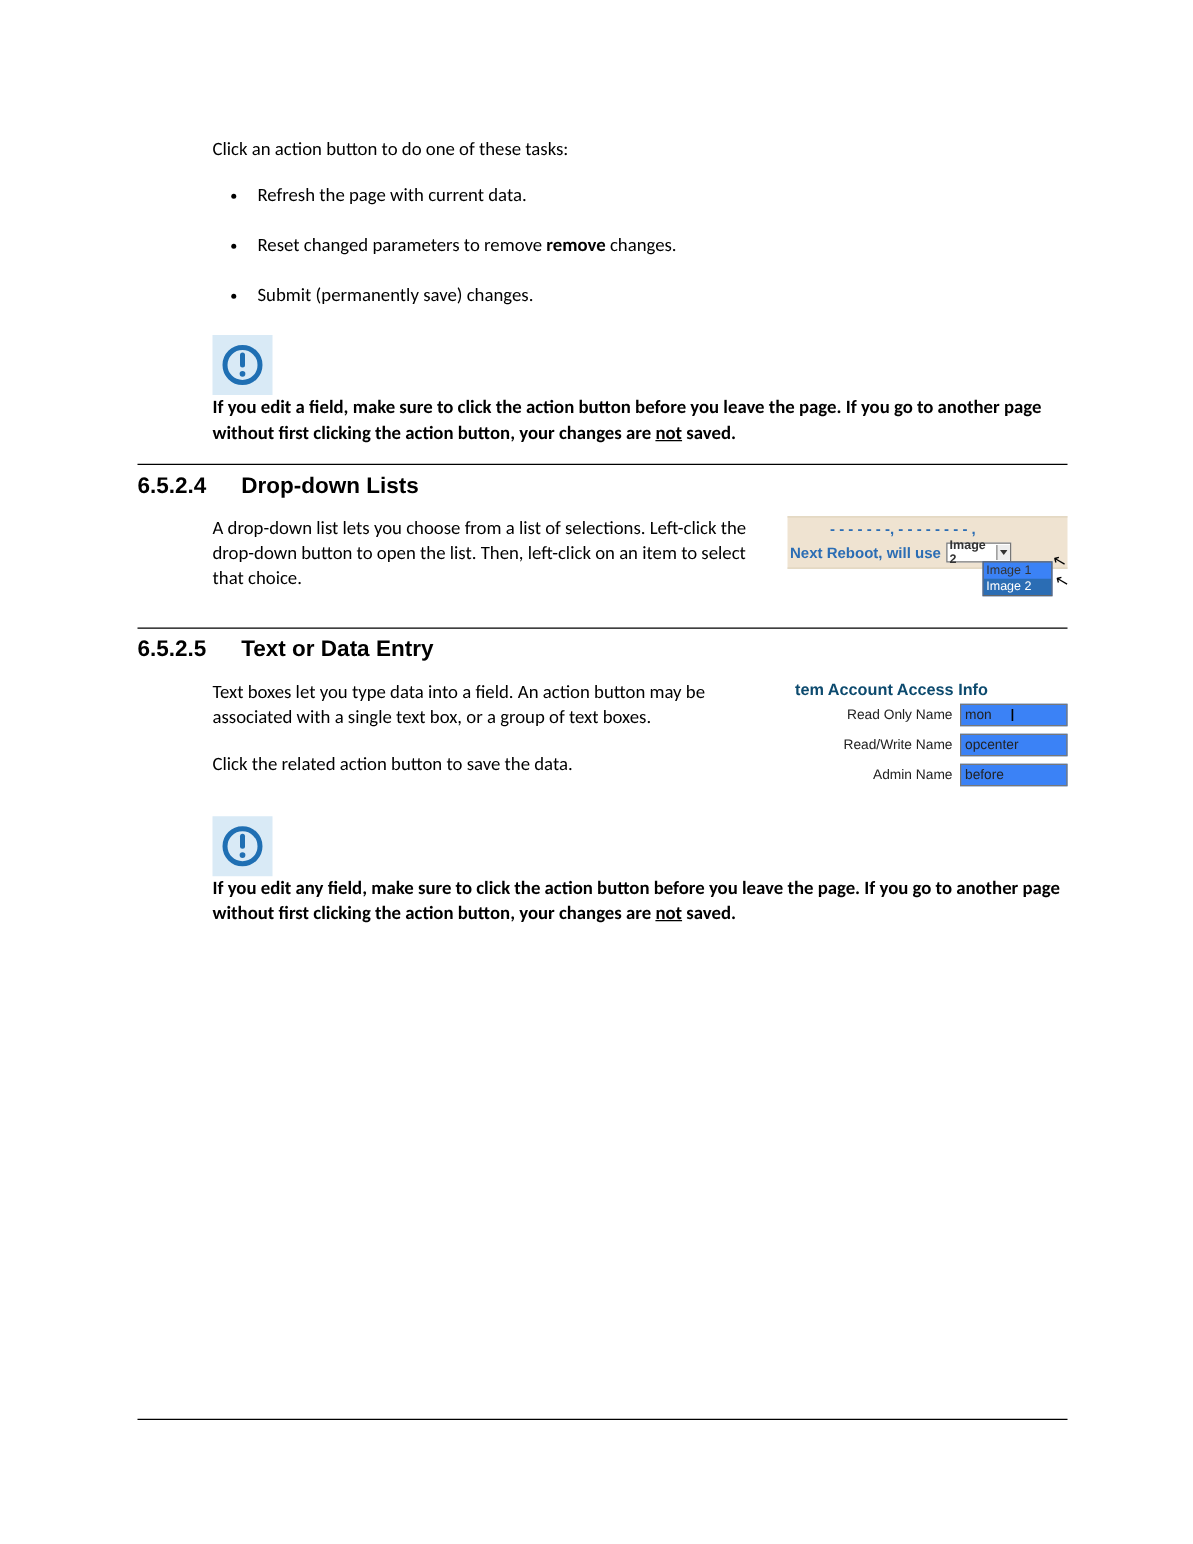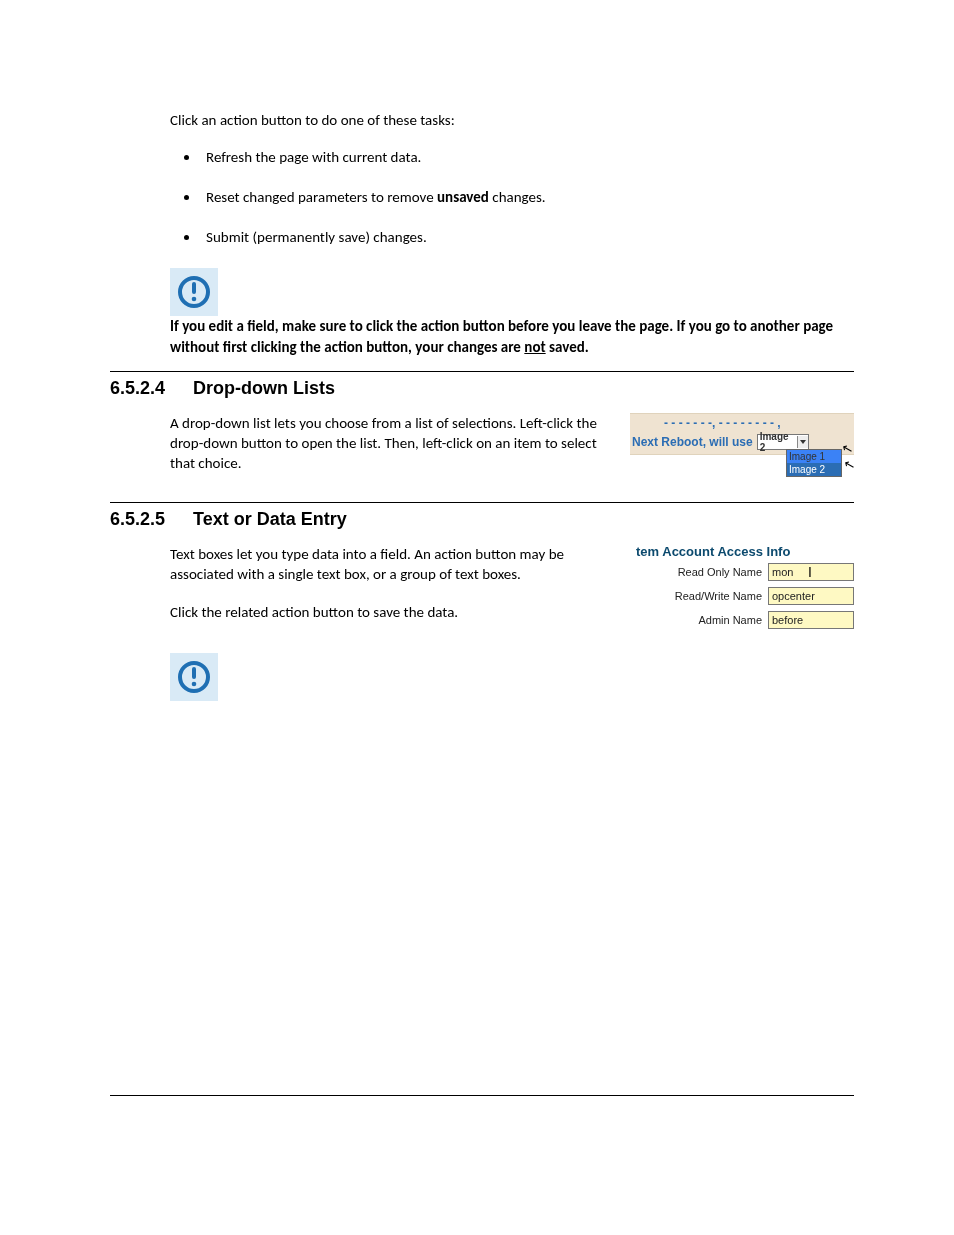--- a/index.html
+++ b/index.html
@@ -140,21 +140,21 @@
   
   .te-illus { width: 218px; font-family: Arial, sans-serif; font-size: 11px; position:relative; }
   .te-title {
     color:#0c4a6e; font-weight:bold; font-size:13px;
     white-space:nowrap; overflow:hidden;
     padding: 0 0 4px 0;
   }
   .te-row { display:flex; align-items:center; justify-content:flex-end; margin-bottom:6px; }
   .te-label { font-size:11px; color:#222; margin-right:6px; }
   .te-input {
-    border:1px solid #777; background:#fef9c3;
+    border:1px solid #777; background:#3b82f6;
     width:78px; height:16px; font-size:11px;
     padding:0 3px; line-height:16px; color:#222;
   }
   .ibeam { position:absolute; left:172px; top:20px; font-size:14px; color:#000; }
 
   .bold { font-weight: bold; }
 
   .footer-rule {
     border-top: 1px solid #000;
     margin: 340px 100px 0 110px;
@@ -163,21 +163,21 @@
 </head>
 <body>
 
 <div class="page">
 
   <p class="para">Click an action button to do one of these tasks:</p>
 
   <ul class="bullets">
     <li>Refresh the page with current data.</li>
     <li>
-      <span>Reset changed parameters to remove </span><span class="bold">unsaved</span><span> changes.</span>
+      <span>Reset changed parameters to remove </span><span class="bold">remove</span><span> changes.</span>
     </li>
     <li>Submit (permanently save) changes.</li>
   </ul>
 
   <div class="note-row">
     <div class="note-icon">
       <svg width="38" height="38" viewBox="0 0 38 38">
         <circle cx="19" cy="19" r="14" fill="none" stroke="#1f6fb3" stroke-width="4"></circle>
         <rect x="17" y="9" width="4" height="12" rx="2" fill="#1f6fb3"></rect>
         <circle cx="19" cy="26" r="2.3" fill="#1f6fb3"></circle>
@@ -256,17 +256,20 @@
   </div>
 
   <div class="note-row" style="margin-top:18px;">
     <div class="note-icon">
       <svg width="38" height="38" viewBox="0 0 38 38">
         <circle cx="19" cy="19" r="14" fill="none" stroke="#1f6fb3" stroke-width="4"></circle>
         <rect x="17" y="9" width="4" height="12" rx="2" fill="#1f6fb3"></rect>
         <circle cx="19" cy="26" r="2.3" fill="#1f6fb3"></circle>
       </svg>
     </div>
+    <div class="note-text">
+      <span>If you edit any field, make sure to click the action button before you leave the page. If you go to another page without first clicking the action button, your changes are </span><span class="not">not</span><span> saved.</span>
+    </div>
   </div>
 
 </div>
 
 <div class="footer-rule"></div>
 
 </body></html>

